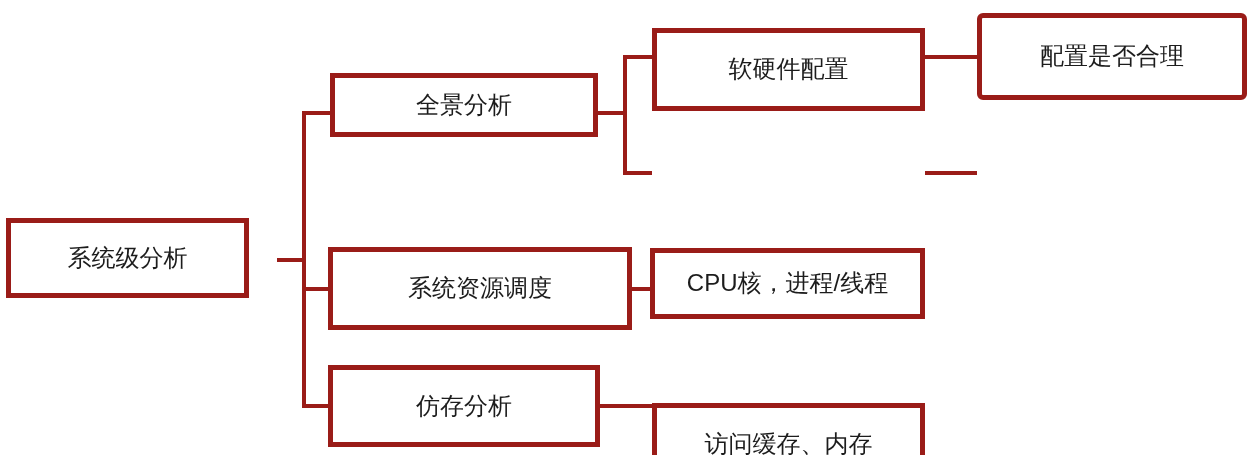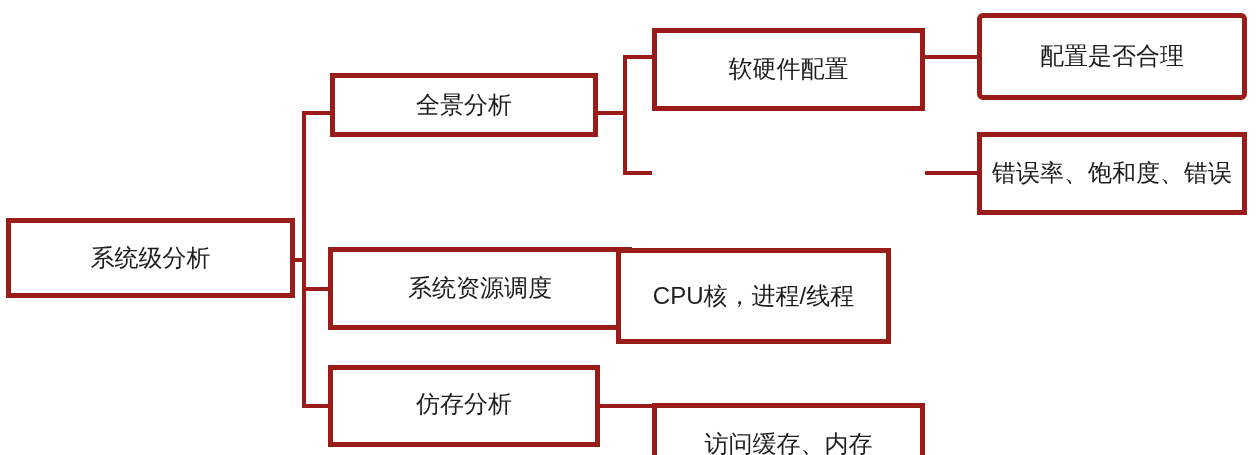--- a/index.html
+++ b/index.html
@@ -28,27 +28,27 @@
     align-items:center;
     justify-content:center;
     text-align:center;
     padding:0 6px;
   }
   .cx{
     position:absolute;
     background:var(--line);
   }
   
-  #n-root    {left:6px;  top:218px;width:289px;height:80px;}
+  #n-root    {left:6px;  top:218px;width:243px;height:80px;}
   #n-pano    {left:330px;top:73px; width:268px;height:64px;}
   #n-res     {left:328px;top:247px;width:304px;height:83px;}
-  #n-mem     {left:328px;top:365px;width:272px;height:82px;font-family:Liberation Mono, monospace;}
+  #n-mem     {left:328px;top:365px;width:272px;height:82px;}
   #n-hwsw    {left:652px;top:15px; width:273px;height:83px;margin-top:13px;}
   #n-cpuio   {left:652px;top:130px;width:273px;height:87px;}
-  #n-cpucore {left:616px;top:248px;width:275px;height:96px;}
+  #n-cpucore {left:650px;top:248px;width:275px;height:71px;}
   #n-cache   {left:652px;top:363px;width:273px;height:82px;margin-top:40px;}
   #n-config  {left:977px;top:13px; width:270px;height:87px;border-radius:6px;}
   #n-error   {left:977px;top:132px;width:270px;height:83px;}
   
   #c-root-h      {left:277px;top:258px;width:29px;height:4px;}
   #c-trunk-l2    {left:302px;top:111px;width:4px; height:297px;}
   #c-stub-pano   {left:302px;top:111px;width:28px;height:4px;}
   #c-stub-res    {left:302px;top:287px;width:26px;height:4px;}
   #c-stub-mem    {left:302px;top:404px;width:26px;height:4px;}
   #c-pano-h      {left:598px;top:111px;width:29px;height:4px;}
@@ -80,15 +80,14 @@
   <div class="cx" id="c-mem-h"></div>
 
   <div class="node" id="n-root">系统级分析</div>
   <div class="node" id="n-pano">全景分析</div>
   <div class="node" id="n-res">系统资源调度</div>
   <div class="node" id="n-mem">仿存分析</div>
   <div class="node" id="n-hwsw">软硬件配置</div>
   <div class="node" id="n-cpucore">CPU核，进程/线程</div>
   <div class="node" id="n-cache">访问缓存、内存</div>
   <div class="node" id="n-config">配置是否合理</div>
-  <div class="node" id="n-error">错误率、饱和度、错误</div>
 
 </div>
 
 </body></html>

